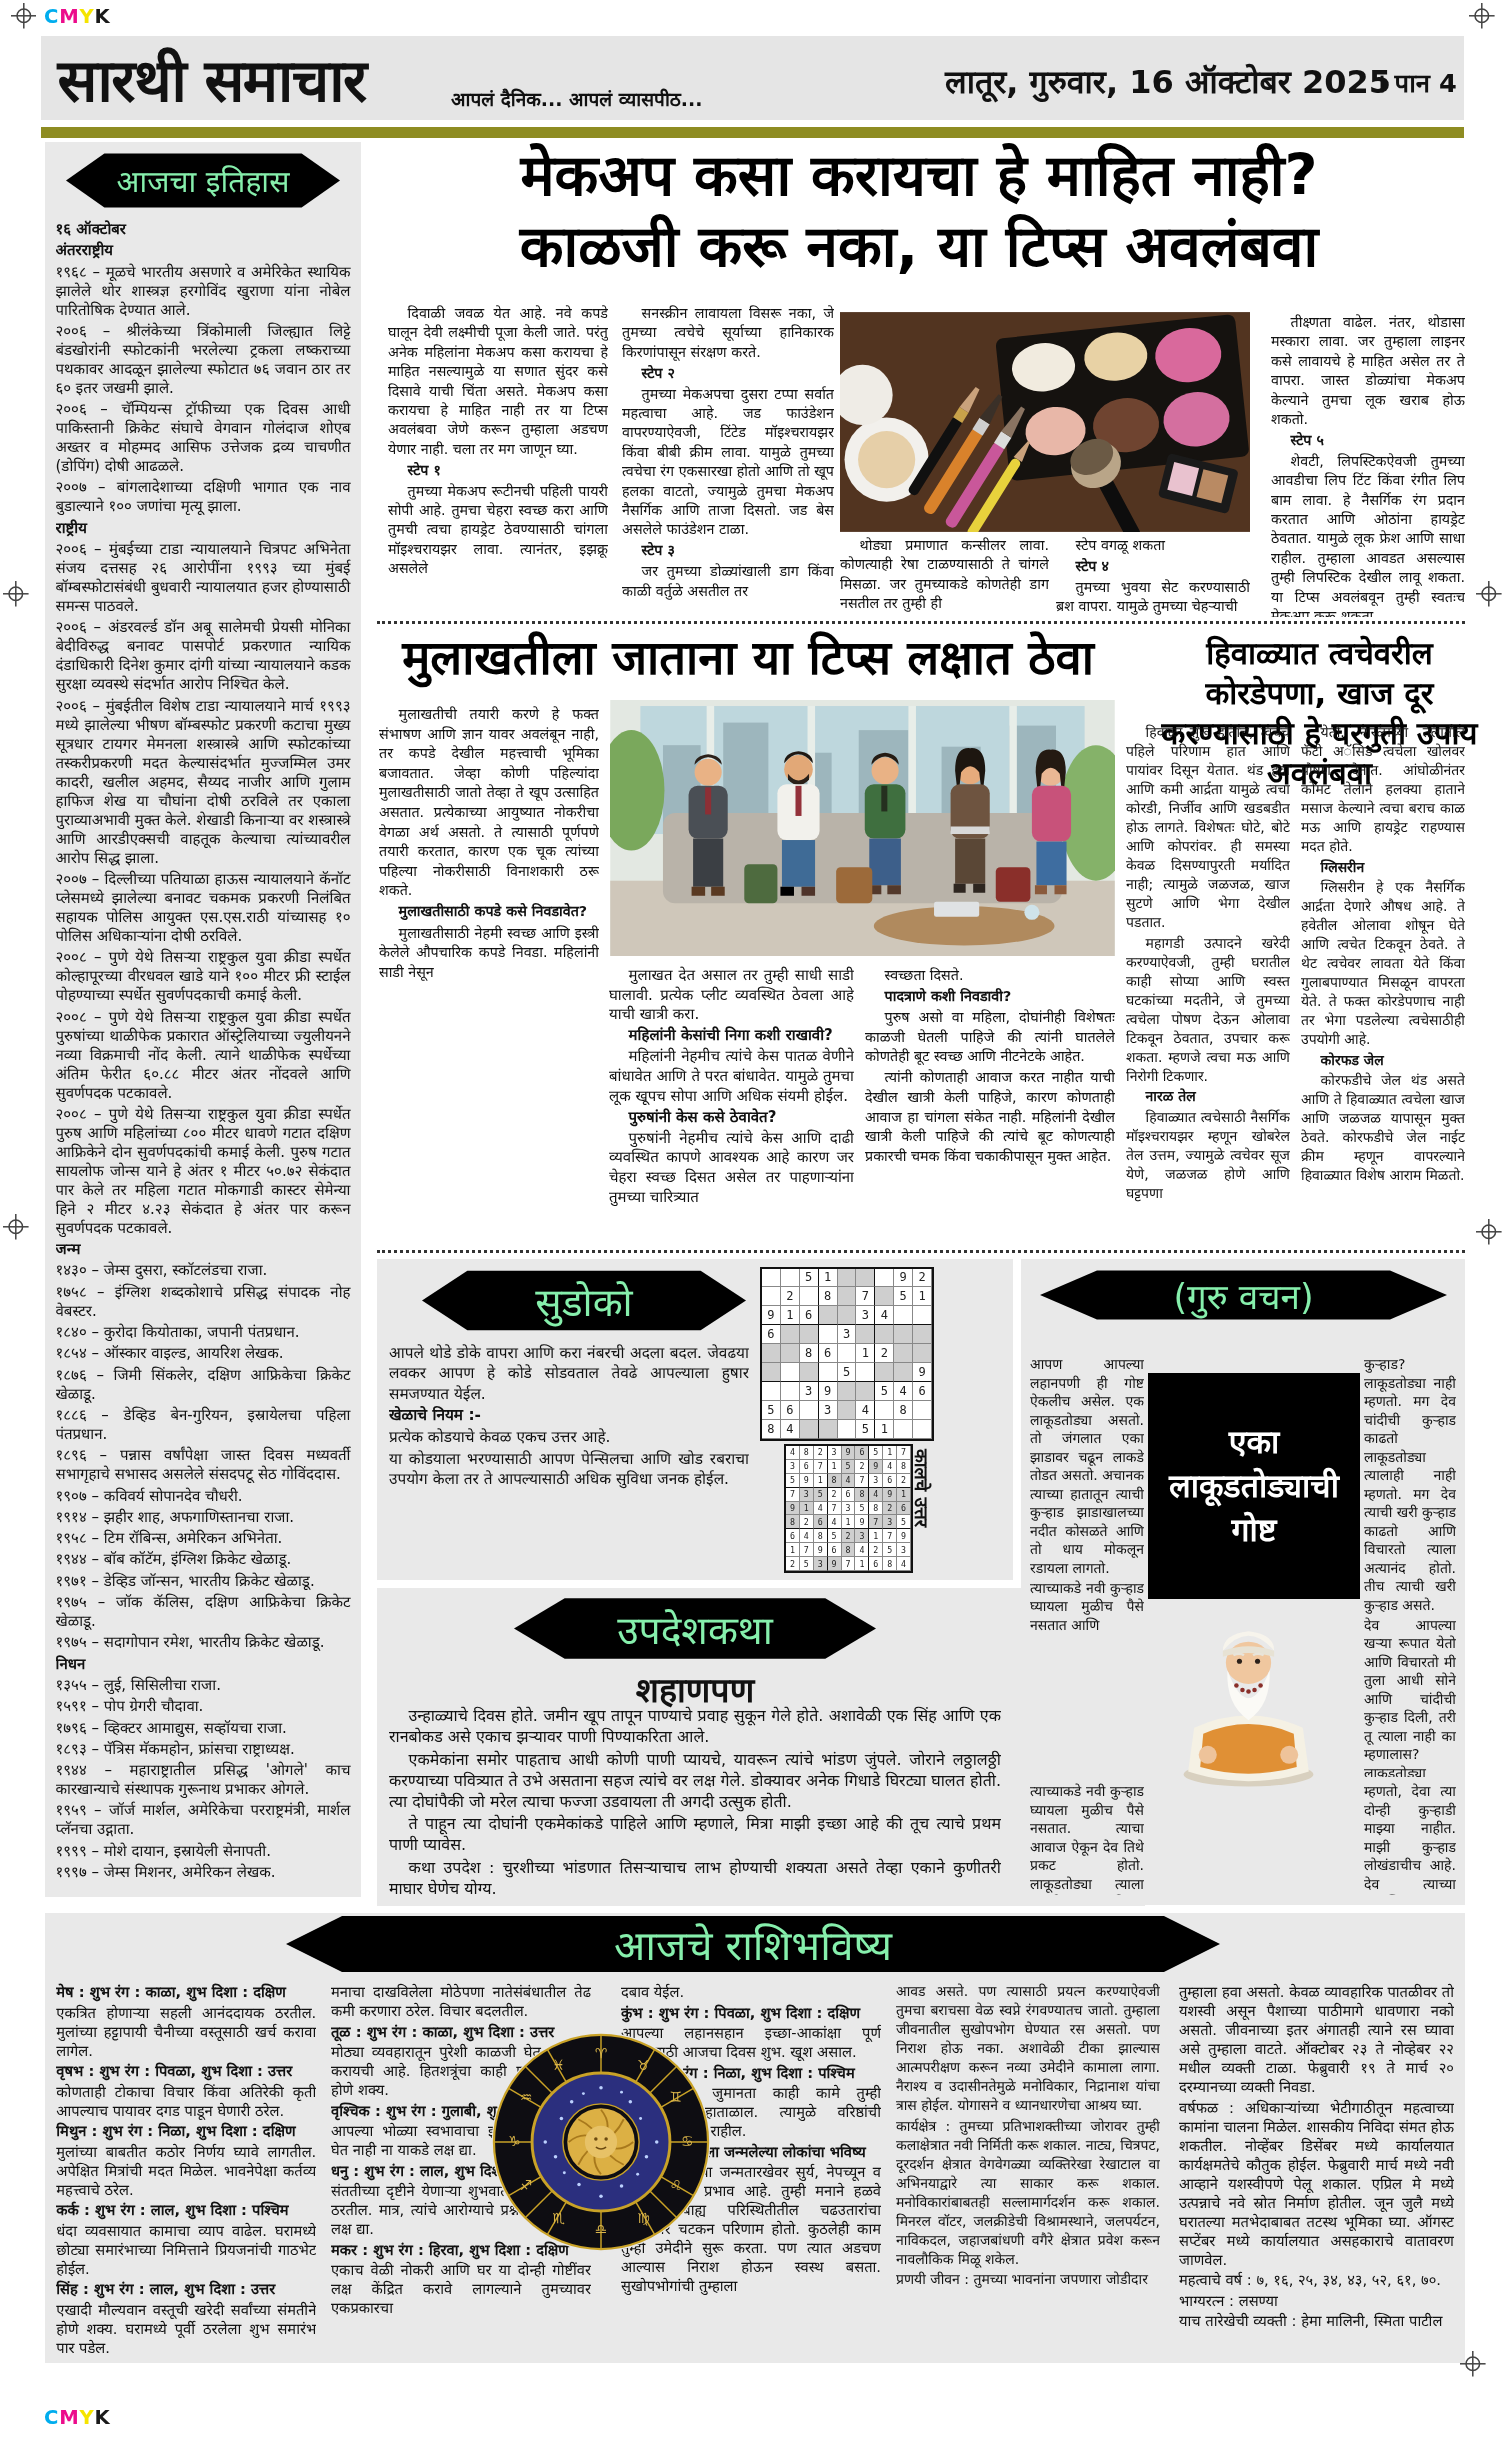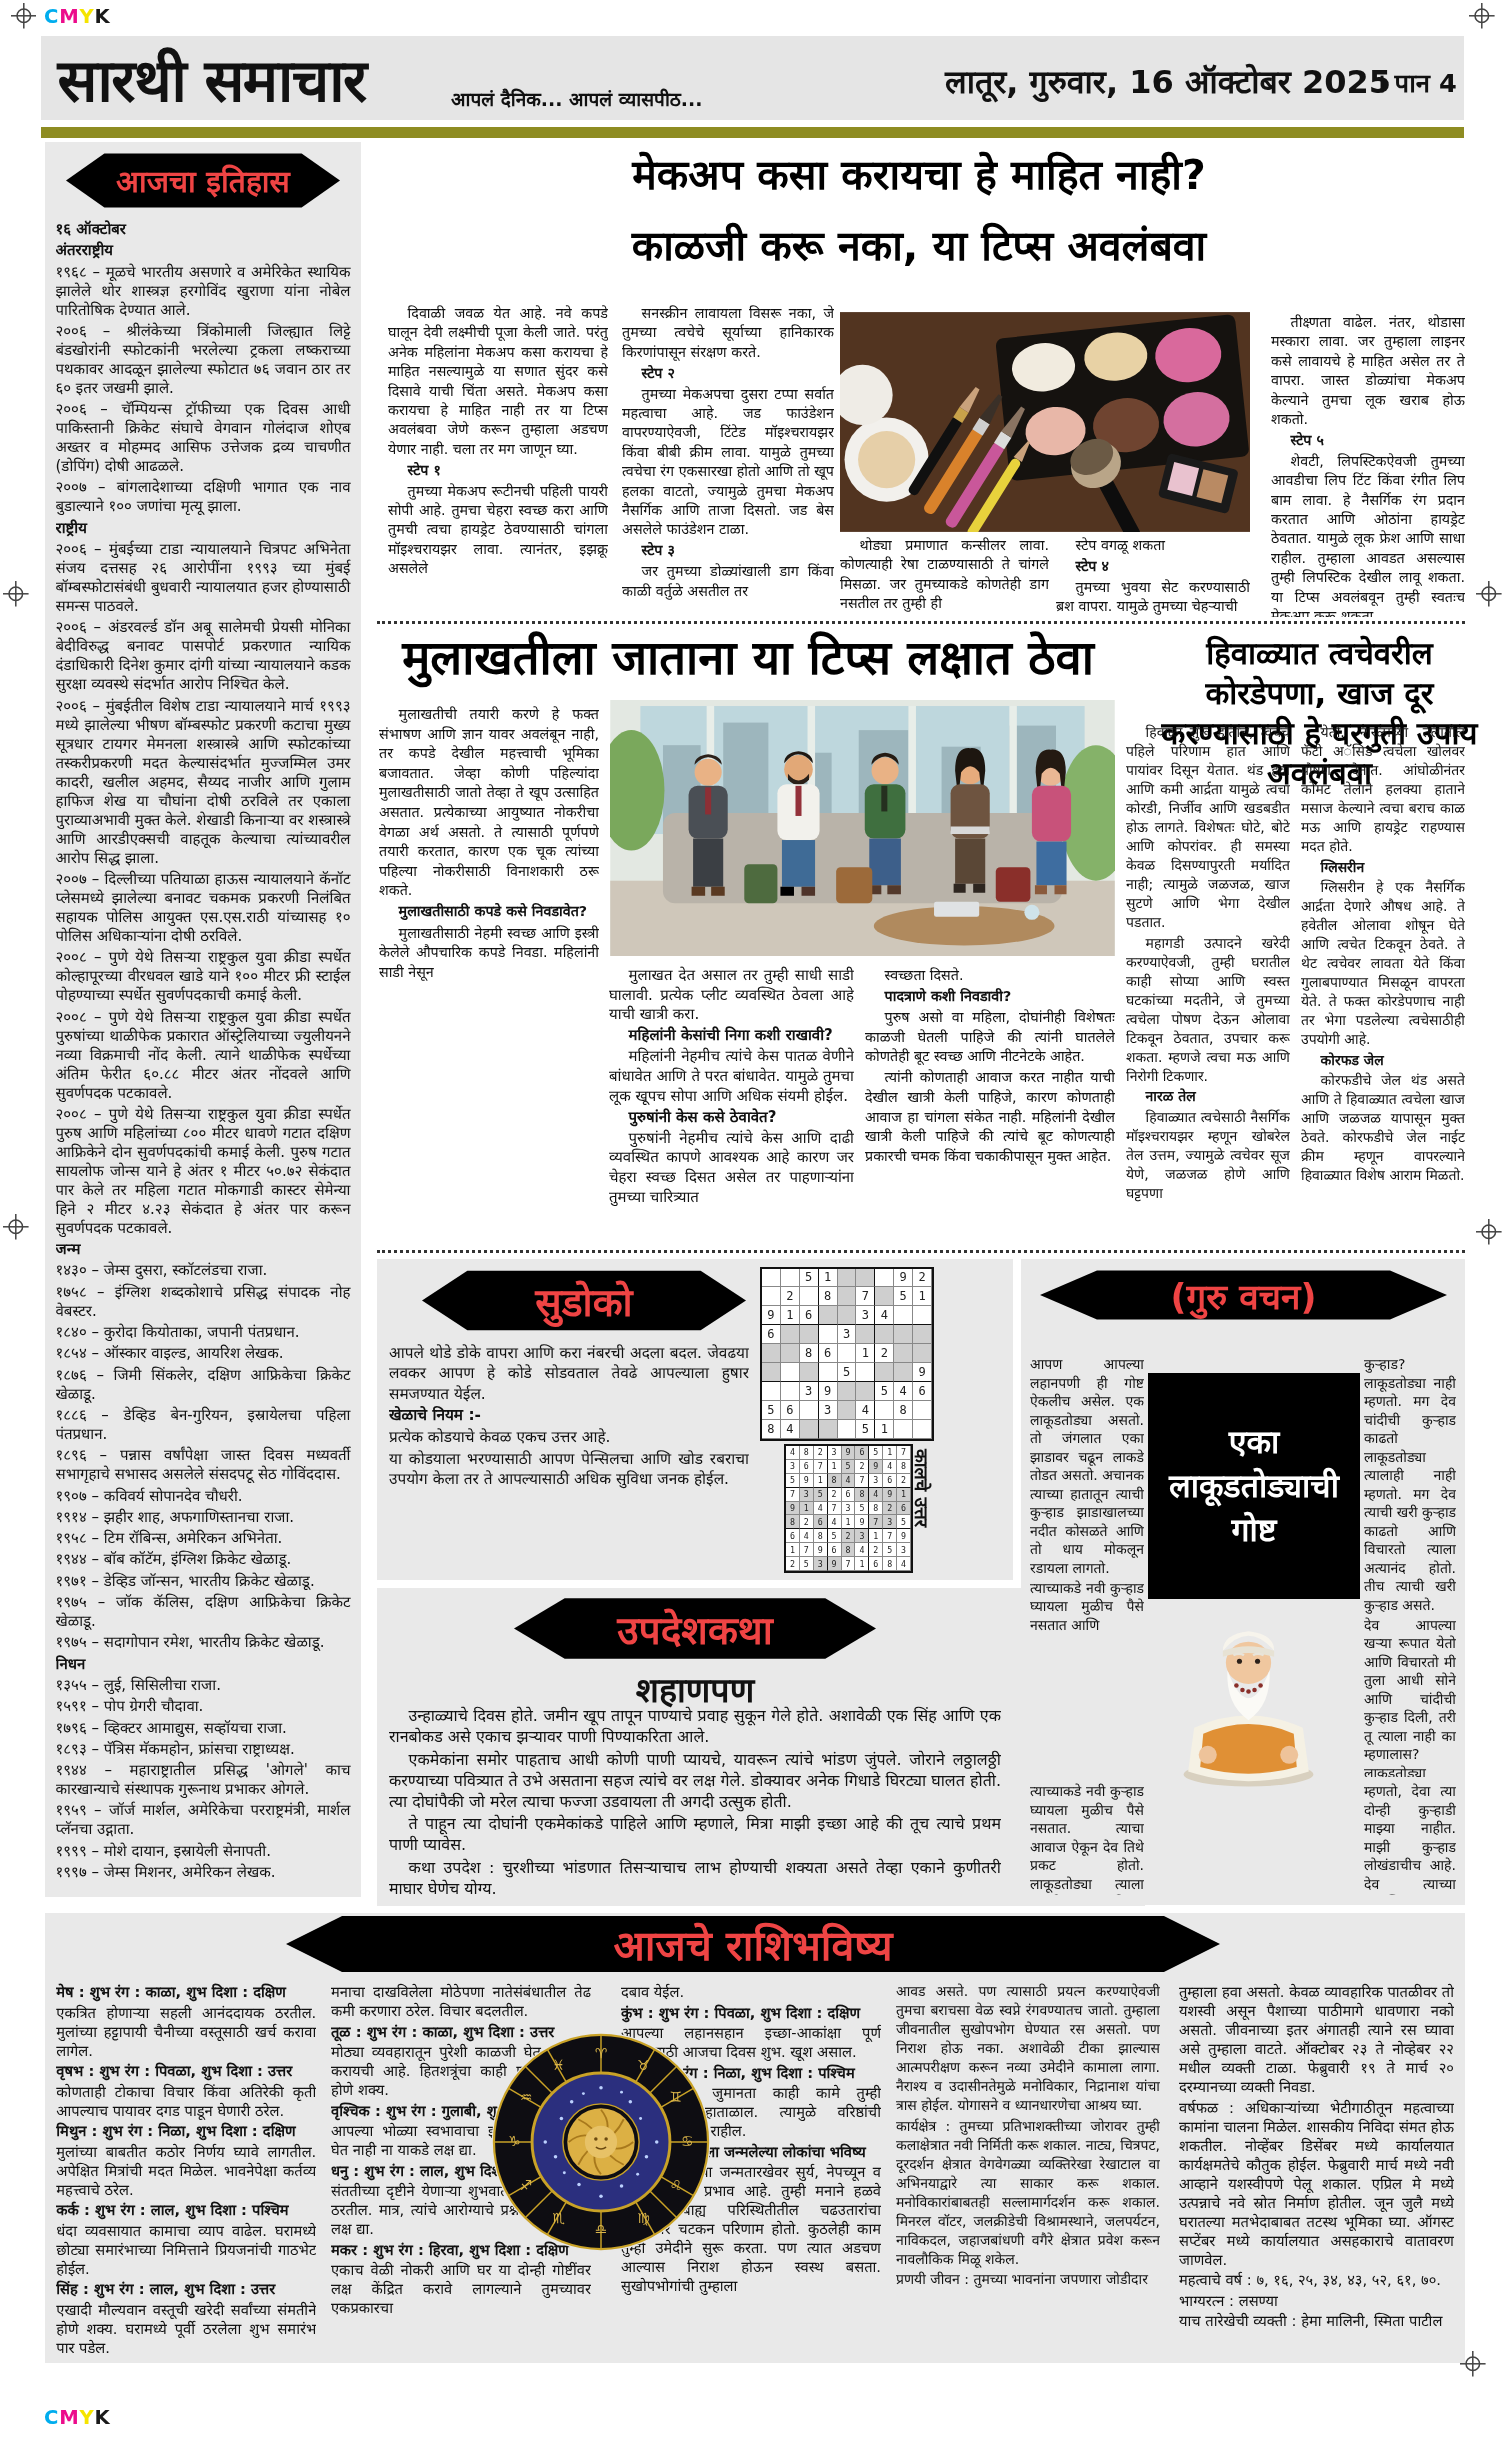--- a/index.html
+++ b/index.html
@@ -1,19 +1,19 @@
 <!DOCTYPE html>
 <html style="font-size:12px"><head>
 <meta charset="utf-8">
 <style>
   html,body{margin:0;padding:0;background:#fff;}
   .page{position:relative;width:1506px;height:2450px;background:#ffffff;font-family:"DejaVu Sans",sans-serif;color:#111;overflow:hidden;}
   .abs{position:absolute;}
   .graybox{background:#e9e9e9;}
-  .banner{background:#000;color:#ef4444;display:flex;align-items:center;justify-content:center;font-weight:bold;
+  .banner{background:#000;color:#86efac;display:flex;align-items:center;justify-content:center;font-weight:normal;
           clip-path:polygon(0% 50%,14% 2%,86% 2%,100% 50%,86% 98%,14% 98%);}
   .banner.wide{clip-path:polygon(0% 50%,6% 0%,94% 0%,100% 50%,94% 100%,6% 100%);}
   .flow{overflow:hidden;}
   .flow p{margin:0 0 1.5px 0;text-align:justify;}
   .ind p{text-indent:19.6px;}
   .flow p.sub{font-weight:bold;}
   .flow p.csub{font-weight:bold;text-align:center;text-indent:0;}
   .flow p.plain{text-indent:0;font-weight:bold;text-align:left;}
   .hist .flow p{margin-bottom:2.3px;}
   .dotline{border-top:3px dotted #333;height:0;}
@@ -118,21 +118,21 @@
         <p>१५९१ – पोप ग्रेगरी चौदावा.</p>
         <p>१७९६ – व्हिक्टर आमाद्युस, सव्हॉयचा राजा.</p>
         <p>१८९३ – पॅत्रिस मॅकमहोन, फ्रांसचा राष्ट्राध्यक्ष.</p>
         <p>१९४४ – महाराष्ट्रातील प्रसिद्ध 'ओगले' काच कारखान्याचे संस्थापक गुरूनाथ प्रभाकर ओगले.</p>
         <p>१९५९ – जॉर्ज मार्शल, अमेरिकेचा परराष्ट्रमंत्री, मार्शल प्लॅनचा उद्गाता.</p>
         <p>१९९९ – मोशे दायान, इस्रायेली सेनापती.</p>
         <p>१९९७ – जेम्स मिशनर, अमेरिकन लेखक.</p>
       </div>
   </div>
 
-  <div class="abs headline" style="left:373px;top:140px;width:1092px;font-size:41px;line-height:71px;">
+  <div class="abs headline" style="left:373px;top:140px;width:1092px;font-size:57px;line-height:71px;">
     <div>मेकअप कसा करायचा हे माहित नाही?</div>
     <div>काळजी करू नका, या टिप्स अवलंबवा</div>
   </div>
   <div class="abs flow ind" style="left:388px;top:304px;width:220px;height:313px;font-size:14.3px;line-height:19.4px;">
       <p>दिवाळी जवळ येत आहे. नवे कपडे घालून देवी लक्ष्मीची पूजा केली जाते. परंतु अनेक महिलांना मेकअप कसा करायचा हे माहित नसल्यामुळे या सणात सुंदर कसे दिसावे याची चिंता असते. मेकअप कसा करायचा हे माहित नाही तर या टिप्स अवलंबवा जेणे करून तुम्हाला अडचण येणार नाही. चला तर मग जाणून घ्या.</p>
       <p class="sub">स्टेप १</p>
       <p>तुमच्या मेकअप रूटीनची पहिली पायरी सोपी आहे. तुमचा चेहरा स्वच्छ करा आणि तुमची त्वचा हायड्रेट ठेवण्यासाठी चांगला मॉइश्चरायझर लावा. त्यानंतर, इझक्रू असलेले</p>
     </div>
   <div class="abs flow ind" style="left:622px;top:304px;width:212px;height:313px;font-size:14.3px;line-height:19.4px;">
       <p>सनस्क्रीन लावायला विसरू नका, जे तुमच्या त्वचेचे सूर्याच्या हानिकारक किरणांपासून संरक्षण करते.</p>

